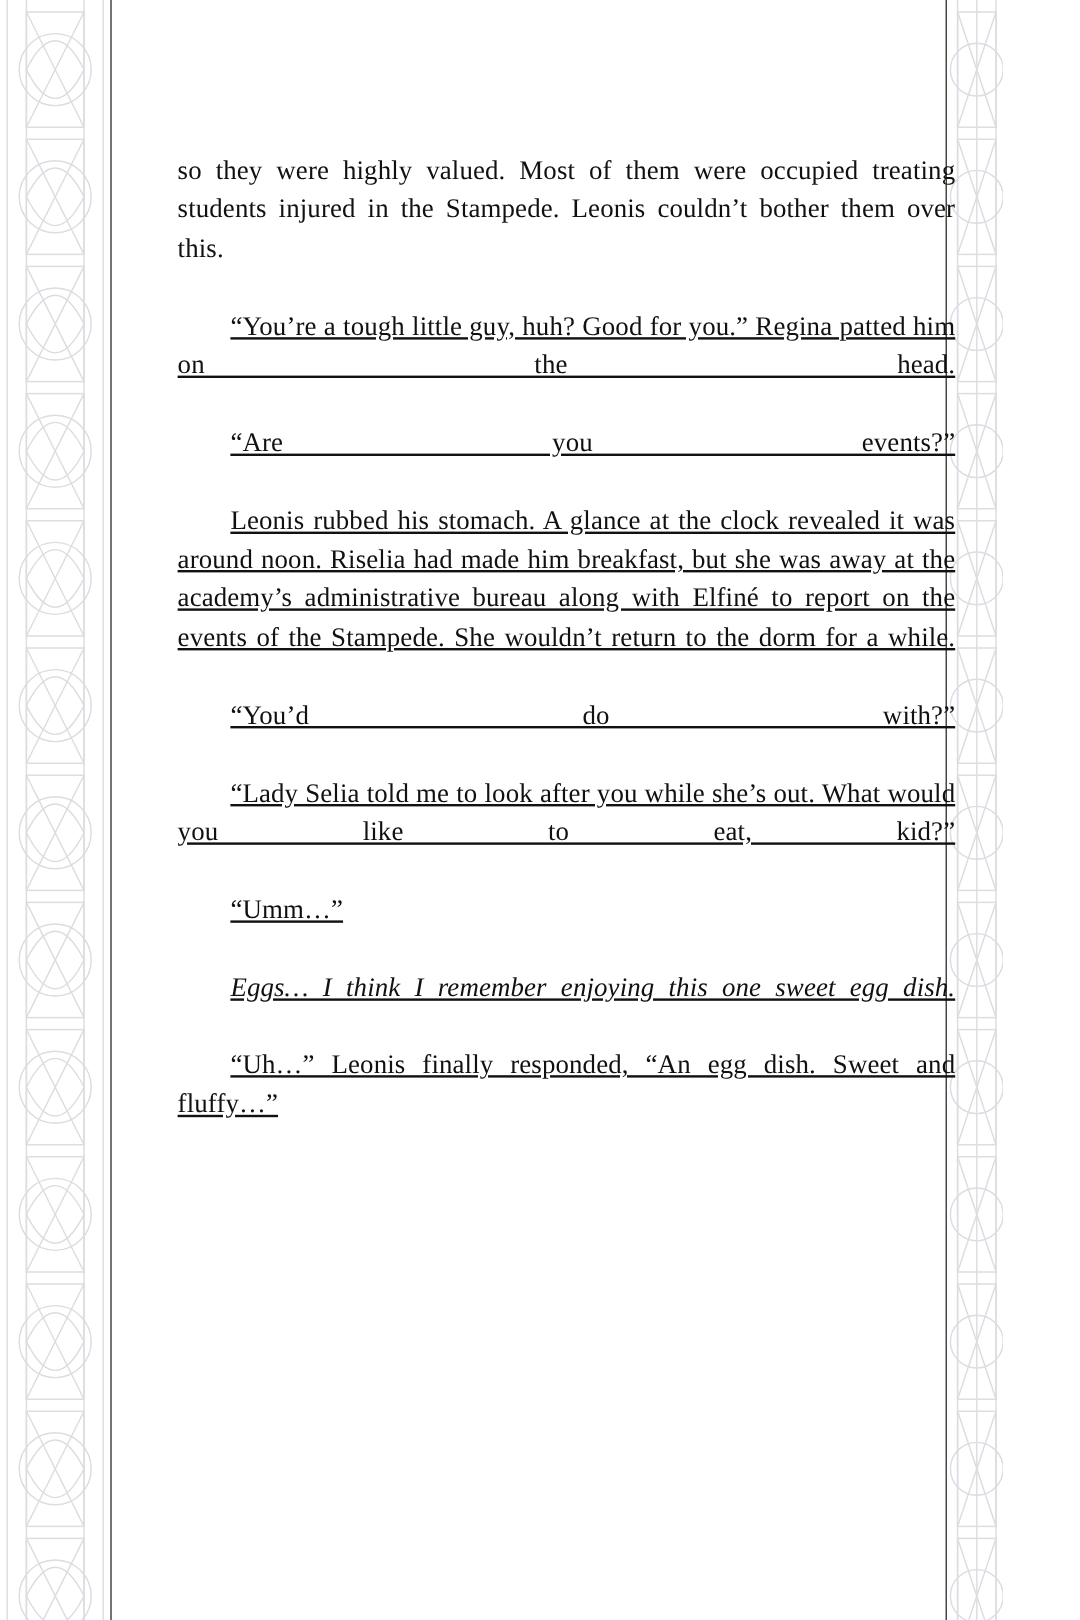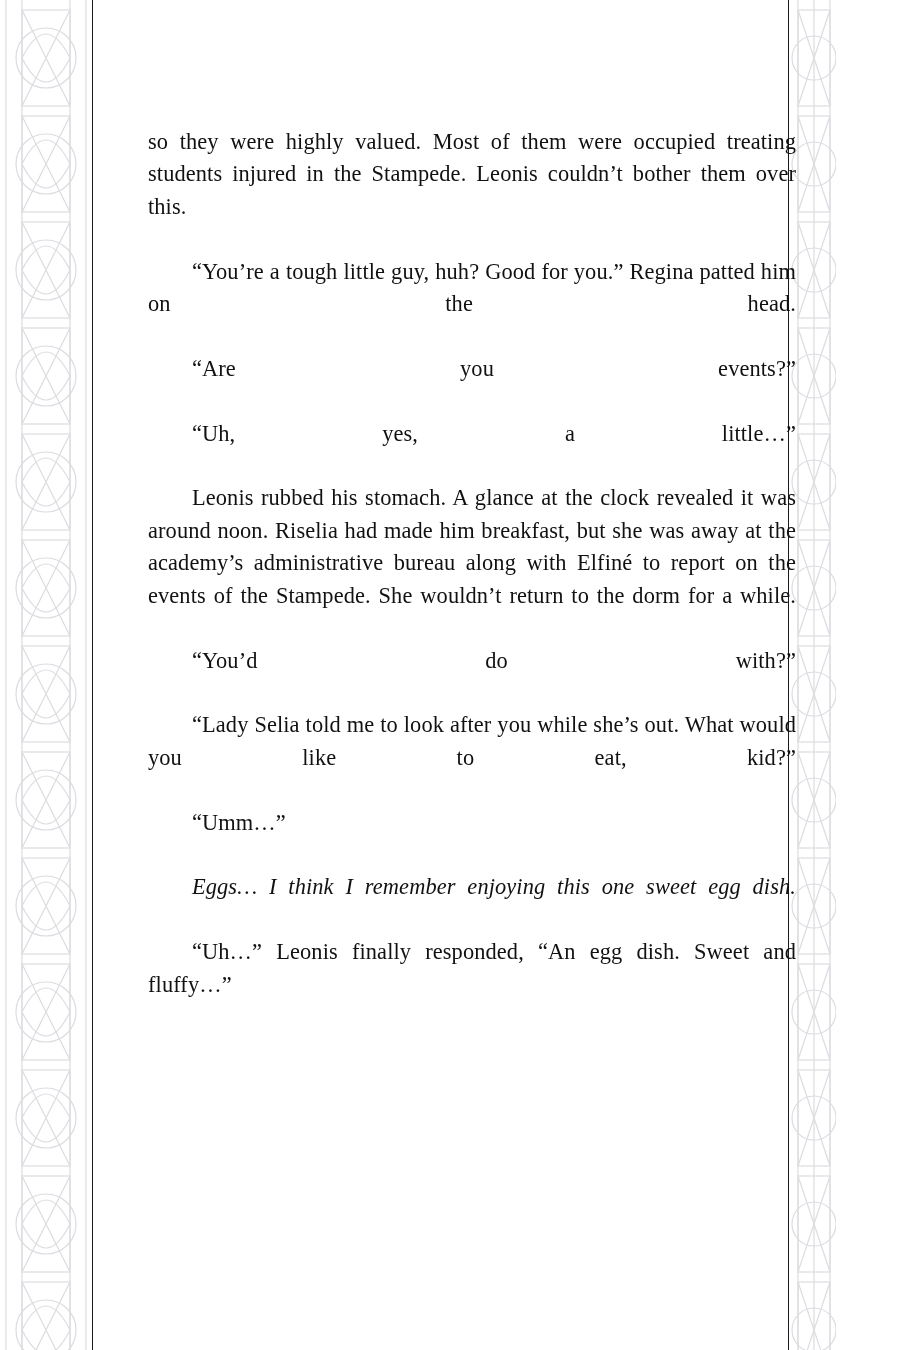--- a/index.html
+++ b/index.html
@@ -63,20 +63,21 @@
     margin: 0;
     font-size: 22.4px;
     line-height: 32.4px;
     text-align: justify;
     text-justify: inter-word;
     hyphens: none;
     letter-spacing: 0.1px;
   }
   p.para.indent {
     text-indent: 44px;
+    text-decoration: underline;
   }
   p.para.italic {
     font-style: italic;
   }
   
   p.para::after {
     content: "";
     display: inline-block;
     width: 100%;
   }
@@ -252,21 +253,20 @@
     </svg>
   </div>
 
   <div class="rule left-rule"></div>
   <div class="rule right-rule"></div>
 
   <div class="content">
     <p class="para">so they were highly valued. Most of them were occupied treating students injured in the Stampede. Leonis couldn’t bother them over this.</p>
     <p class="para indent">“You’re a tough little guy, huh? Good for you.” Regina patted him on the head.</p>
     <p class="para indent">“Are you events?”</p>
-    <p class="para indent">“Uh, yes, a little…”</p>
     <p class="para indent">Leonis rubbed his stomach. A glance at the clock revealed it was around noon. Riselia had made him breakfast, but she was away at the academy’s administrative bureau along with Elfiné to report on the events of the Stampede. She wouldn’t return to the dorm for a while.</p>
     <p class="para indent">“You’d do with?”</p>
     <p class="para indent">“Lady Selia told me to look after you while she’s out. What would you like to eat, kid?”</p>
     <p class="para indent">“Umm…”</p>
     <p class="para indent italic">Eggs… I think I remember enjoying this one sweet egg dish.</p>
     <p class="para indent">“Uh…” Leonis finally responded, “An egg dish. Sweet and fluffy…”</p>
 
   </div>
 
 </div>

